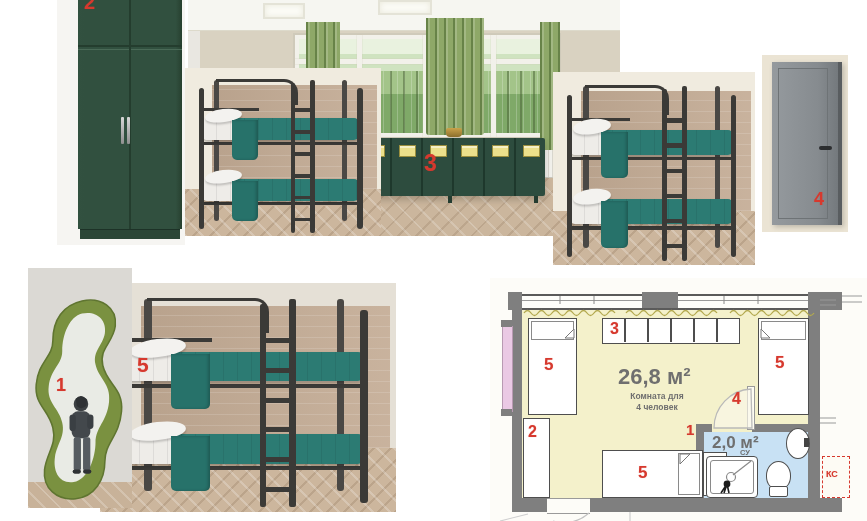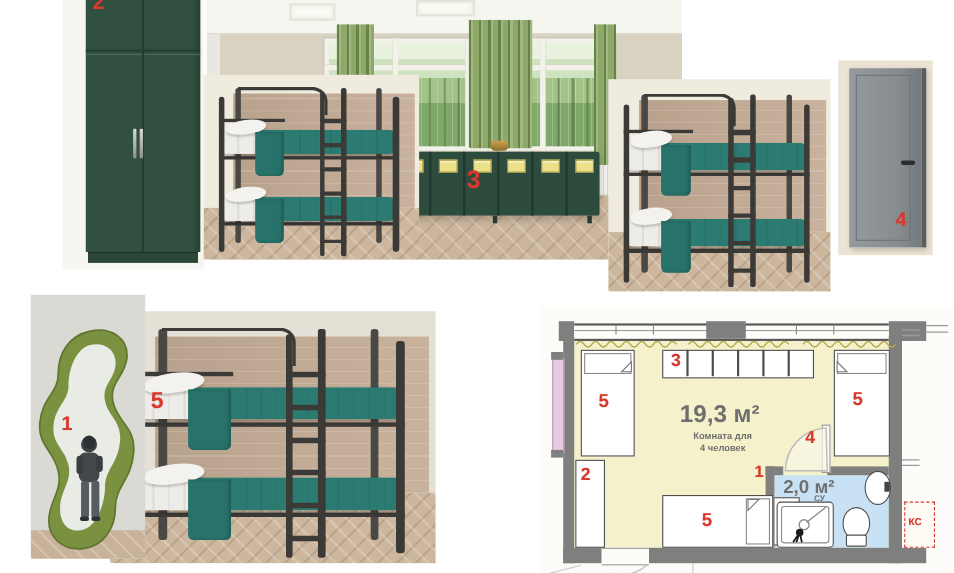--- a/index.html
+++ b/index.html
@@ -307,21 +307,21 @@
       <path d="M237,206 L231,215 M237,206 L239,215 M237,206 L234,215" stroke="#1c1c1c" stroke-width="1.6"></path>
       <path d="M75,60 L84,60 L84,51 Z" fill="#ffffff" stroke="#777777" stroke-width="1"></path>
       <path d="M280,60 L271,60 L271,51 Z" fill="#ffffff" stroke="#777777" stroke-width="1"></path>
       <path d="M190,186 L190,176 L200,176 Z" fill="#ffffff" stroke="#777777" stroke-width="1"></path>
       <rect x="314" y="160" width="5" height="9" fill="#444444"></rect>
       <path d="M330,22 H346 M330,27 H346 M330,140 H346 M330,145 H346" stroke="#9a9a9a" stroke-width="1.2"></path>
       <path d="M352,18 H372 M352,24 H372" stroke="#9a9a9a" stroke-width="1.2"></path>
       <path d="M70,18 L70,26 M104,18 L104,26 M234,18 L234,26 M268,18 L268,26" stroke="#8a8a8a" stroke-width="1"></path>
     </svg>
 
-    <span class="planlabel" style="left:128px;top:88px;font-size:22px;">19,3 м²</span>
+    <span class="planlabel" style="left:128px;top:88px;font-size:22px;">26,8 м²</span>
     <span class="planlabel" style="left:126px;top:114px;width:82px;text-align:center;font-size:8.5px;">Комната для</span>
     <span class="planlabel" style="left:126px;top:125px;width:82px;text-align:center;font-size:8.5px;">4 человек</span>
     <span class="planlabel" style="left:222px;top:156px;font-size:17px;">2,0 м²</span>
     <span class="planlabel" style="left:250px;top:171px;font-size:7.5px;">СУ</span>
     <span class="marker" style="left:336px;top:192px;font-size:9px;">КС</span>
     <span class="marker" style="left:120px;top:43px;font-size:16px;">3</span>
     <span class="marker" style="left:54px;top:78px;font-size:17px;">5</span>
     <span class="marker" style="left:285px;top:76px;font-size:17px;">5</span>
     <span class="marker" style="left:148px;top:186px;font-size:17px;">5</span>
     <span class="marker" style="left:38px;top:146px;font-size:16px;">2</span>

